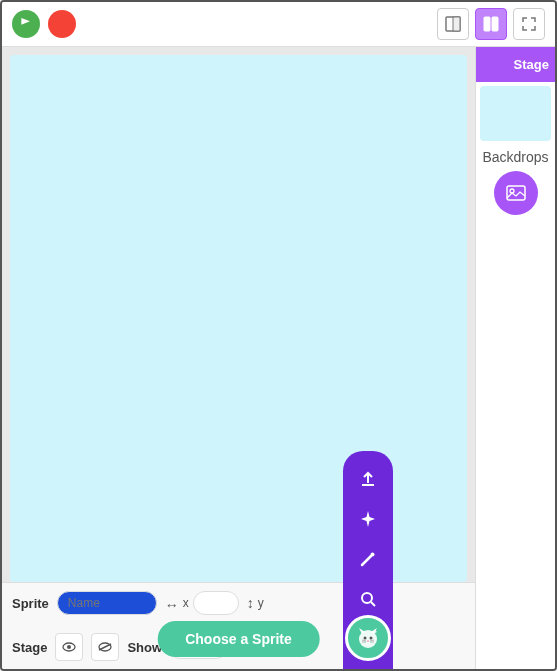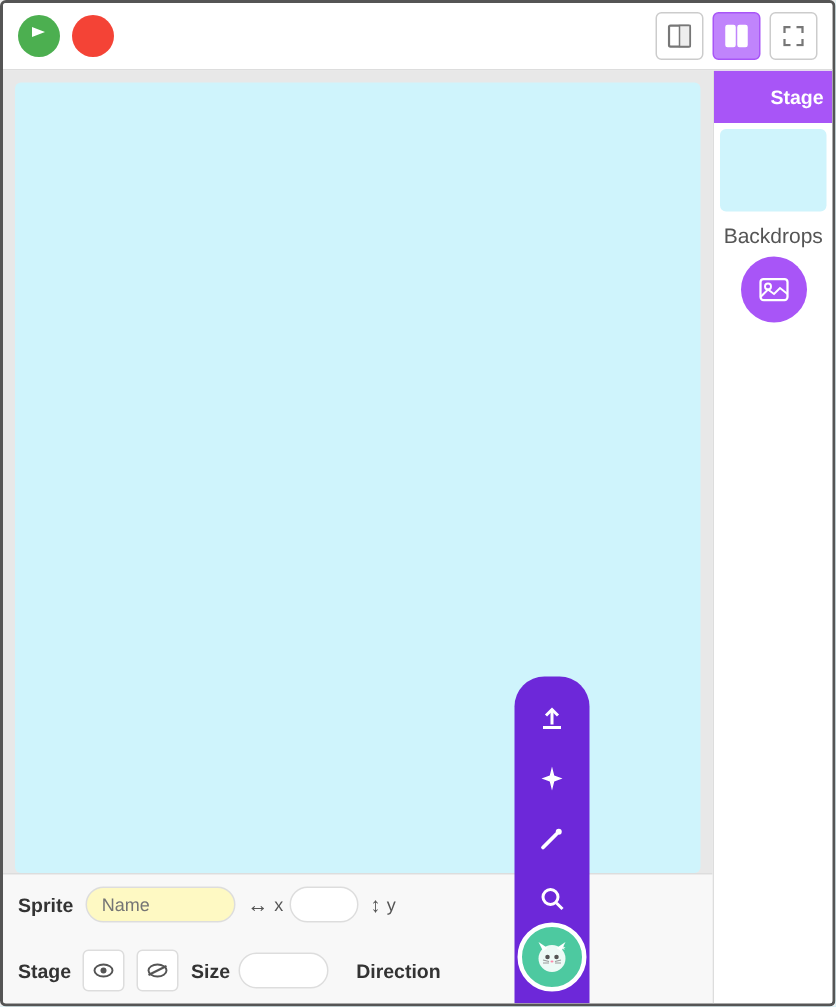--- a/index.html
+++ b/index.html
@@ -126,21 +126,21 @@
       white-space: nowrap;
     }
 
     .sprite-name-input {
       border: 1px solid #ddd;
       border-radius: 12px;
       padding: 4px 10px;
       font-size: 12px;
       width: 100px;
       outline: none;
-      background: #fef9c3;
+      background: #1d4ed8;
     }
 
     .coord-group {
       display: flex;
       align-items: center;
       gap: 4px;
       font-size: 12px;
       color: #555;
     }
 
@@ -384,27 +384,28 @@
           </div>
 
           <div class="show-icon-btn">
             <svg width="14" height="10" viewBox="0 0 14 10">
               <line x1="1" y1="8" x2="13" y2="2" stroke="#555" stroke-width="1.5"></line>
               <ellipse cx="7" cy="5" rx="6" ry="4" fill="none" stroke="#555" stroke-width="1.3"></ellipse>
             </svg>
           </div>
 
           <div class="size-group">
-            <span class="size-label">Size</span>
+            <span class="size-label">Show</span>
             <input class="size-input" type="text" value="" style="">
           </div>
 
           <span class="direction-label">Direction</span>
         </div>
 
+        <button class="choose-sprite-btn">Choose a Sprite</button>
       </div>
 
       <div class="floating-toolbar" style="position:absolute; right:82px; bottom:0; top:auto; display:flex; flex-direction:column; align-items:center; gap:4px; background:#6d28d9; border-radius:20px 20px 0 0; padding:10px 6px 52px 6px; z-index:10; width:50px;">
 
         <div class="float-tool-btn">
           <svg width="18" height="18" viewBox="0 0 18 18">
             <line x1="9" y1="13" x2="9" y2="3" stroke="white" stroke-width="2"></line>
             <polyline points="5,7 9,3 13,7" fill="none" stroke="white" stroke-width="2"></polyline>
             <line x1="3" y1="15" x2="15" y2="15" stroke="white" stroke-width="2"></line>
           </svg>

